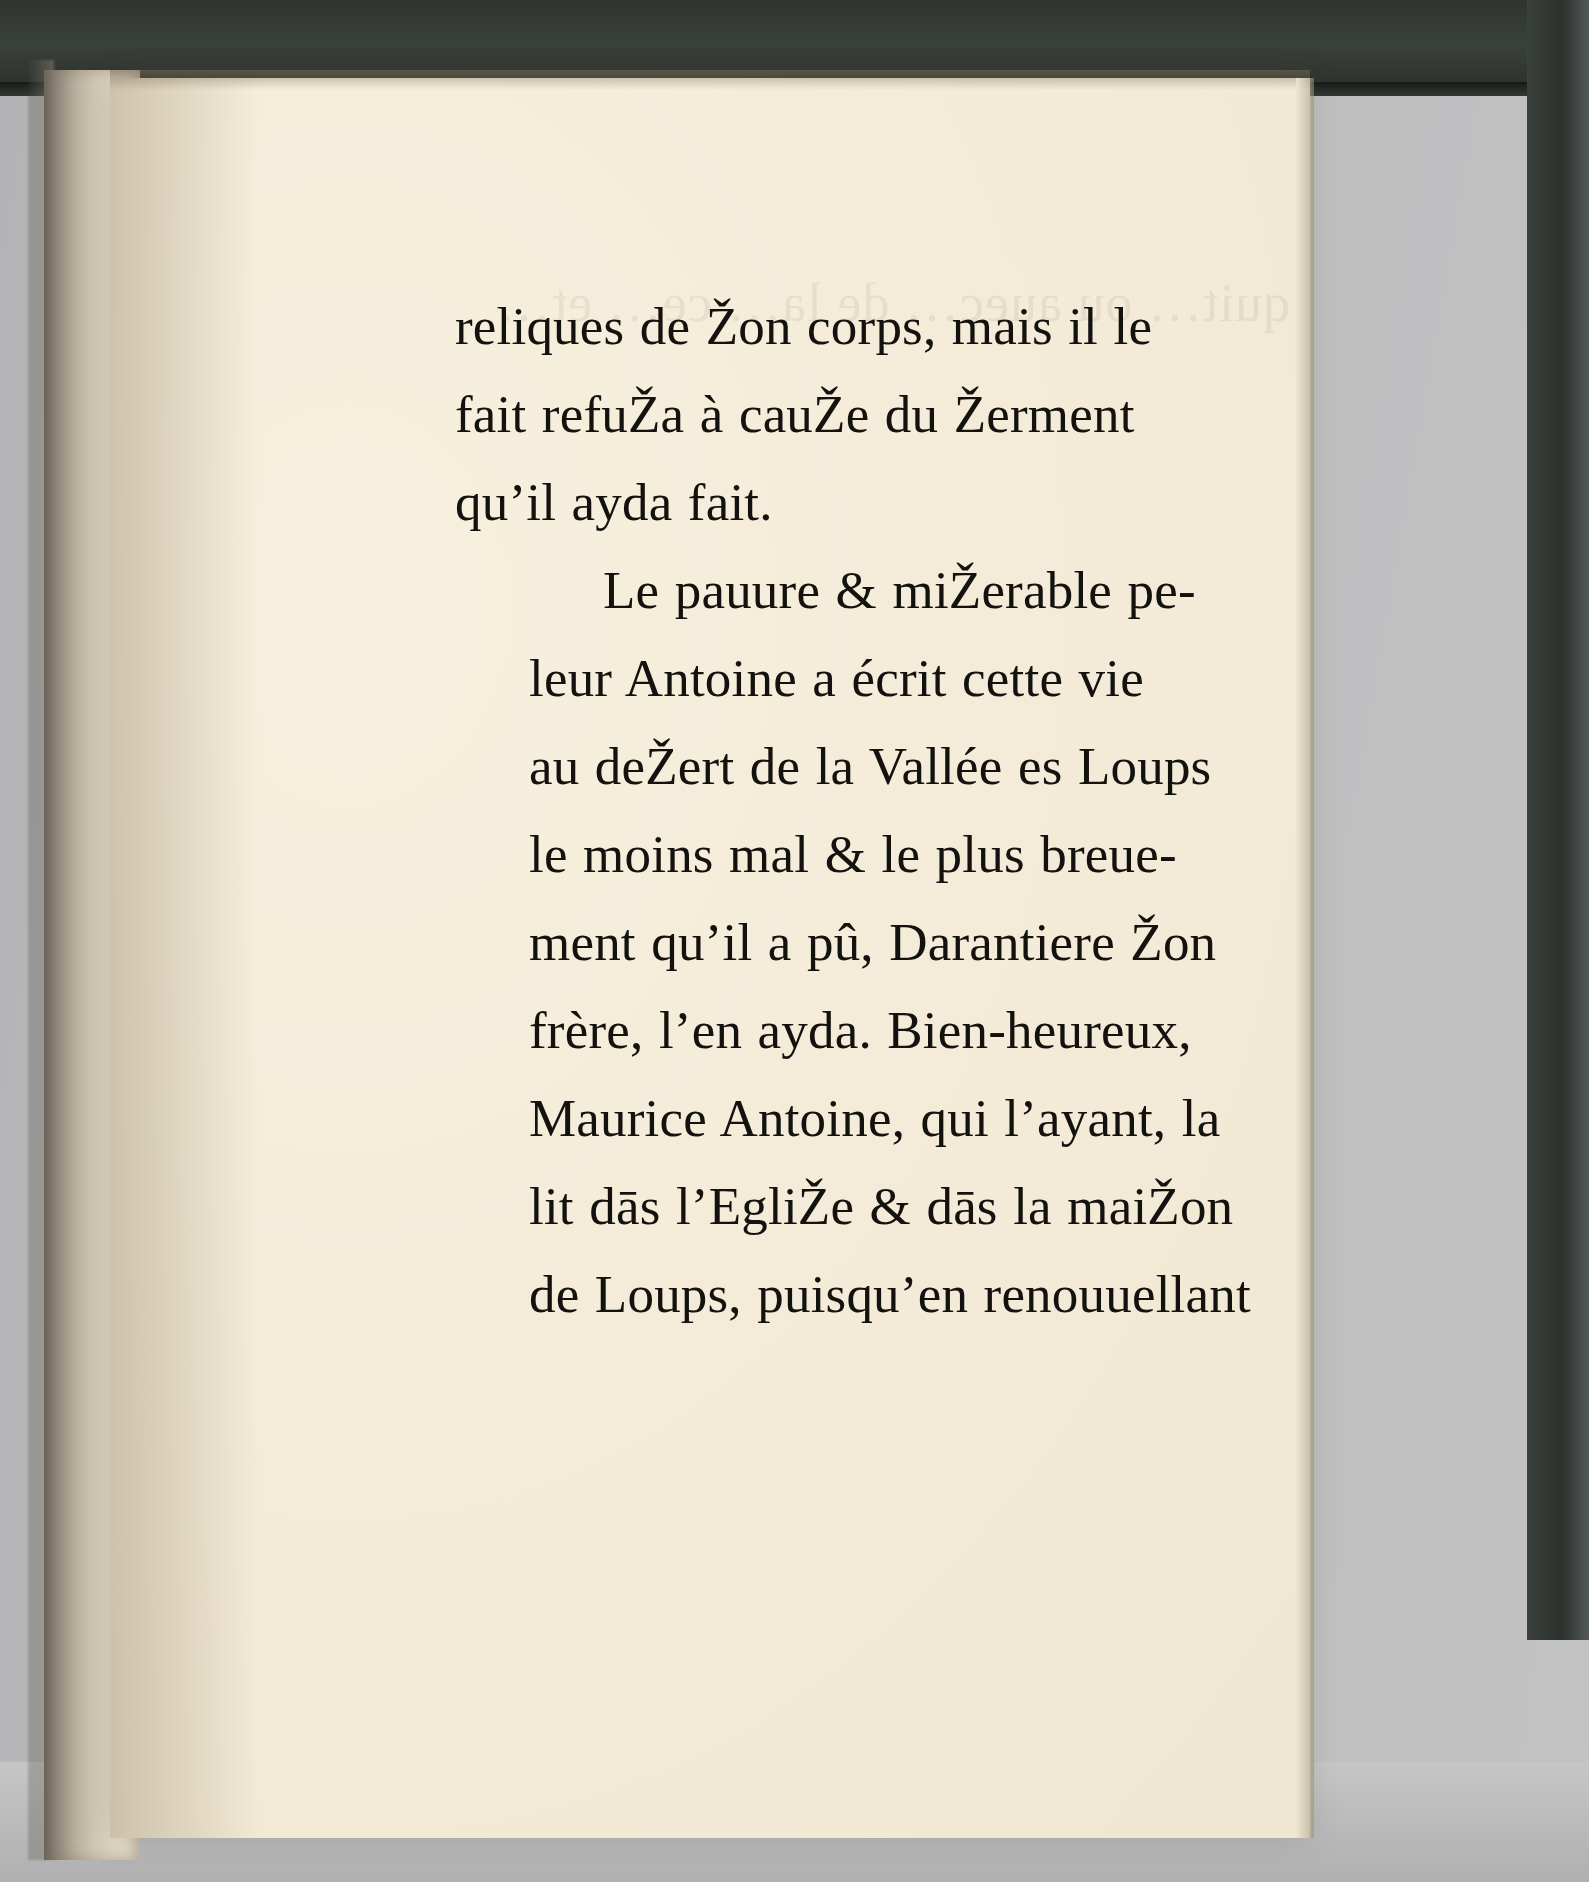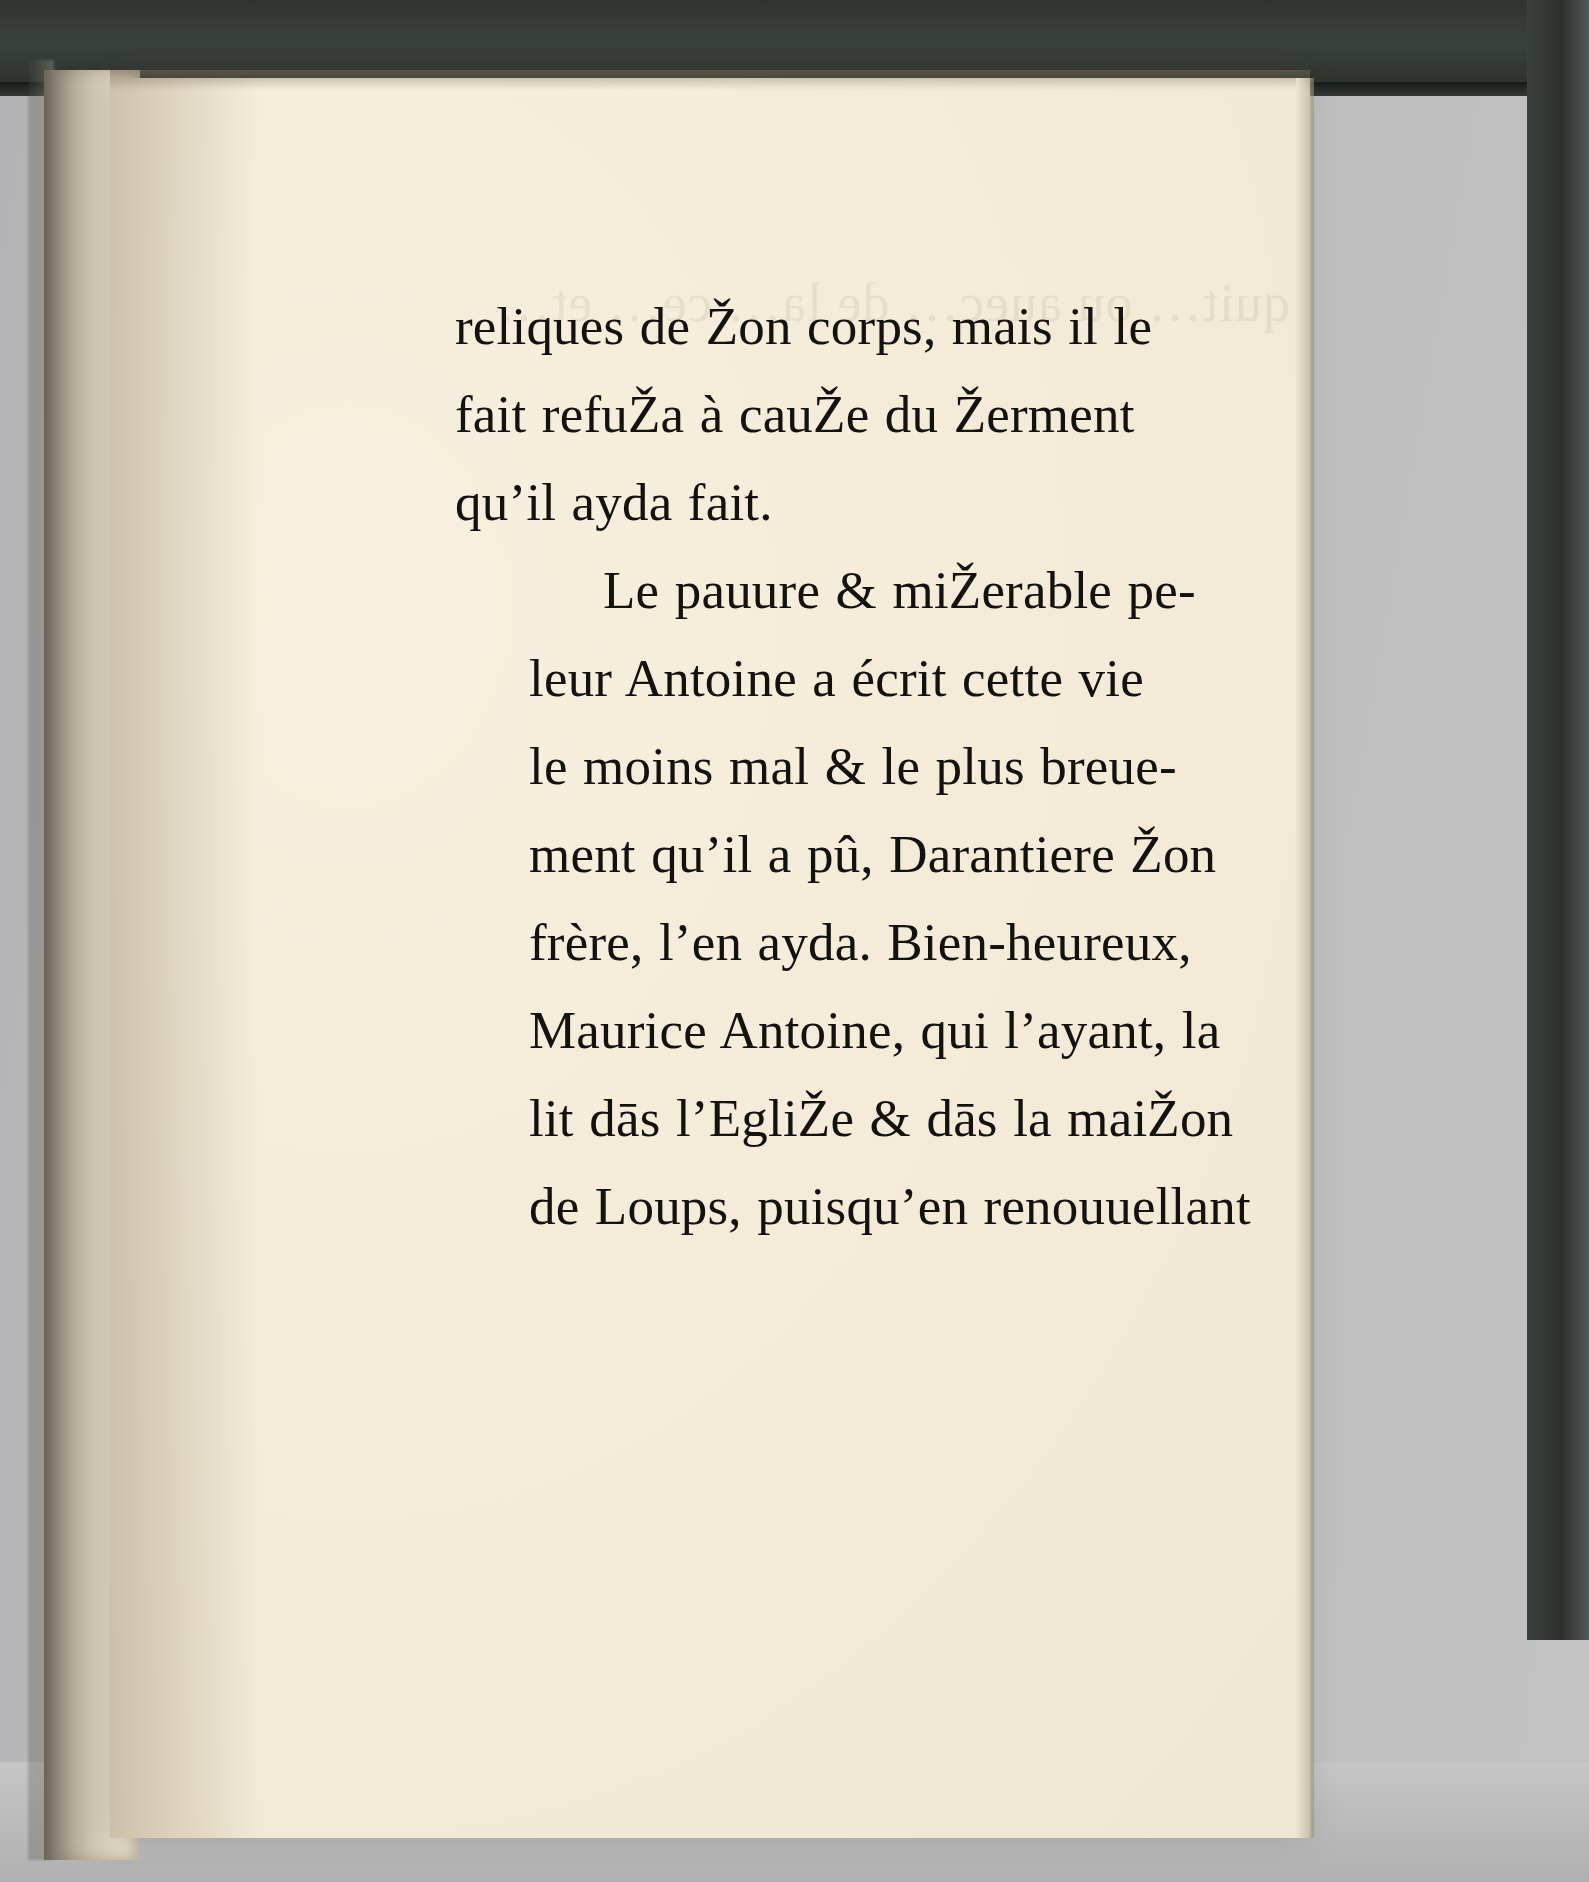--- a/index.html
+++ b/index.html
@@ -199,20 +199,23 @@
     </p>
 
     <p>
       <span class="line justify indent">
         <span>Le pauure &amp; miŽerable pe-</span>
       </span>
       <span class="line justify">
         <span>leur Antoine a écrit cette vie</span>
       </span>
       <span class="line justify">
+        <span>au deŽert de la Vallée es Loups</span>
+      </span>
+      <span class="line justify">
         <span>le moins mal &amp; le plus breue-</span>
       </span>
       <span class="line justify">
         <span>ment qu’il a pû, Darantiere Žon</span>
       </span>
       <span class="line justify">
         <span>frère, l’en ayda. Bien-heureux,</span>
       </span>
       <span class="line justify">
         <span>Maurice Antoine, qui l’ayant, la</span>

